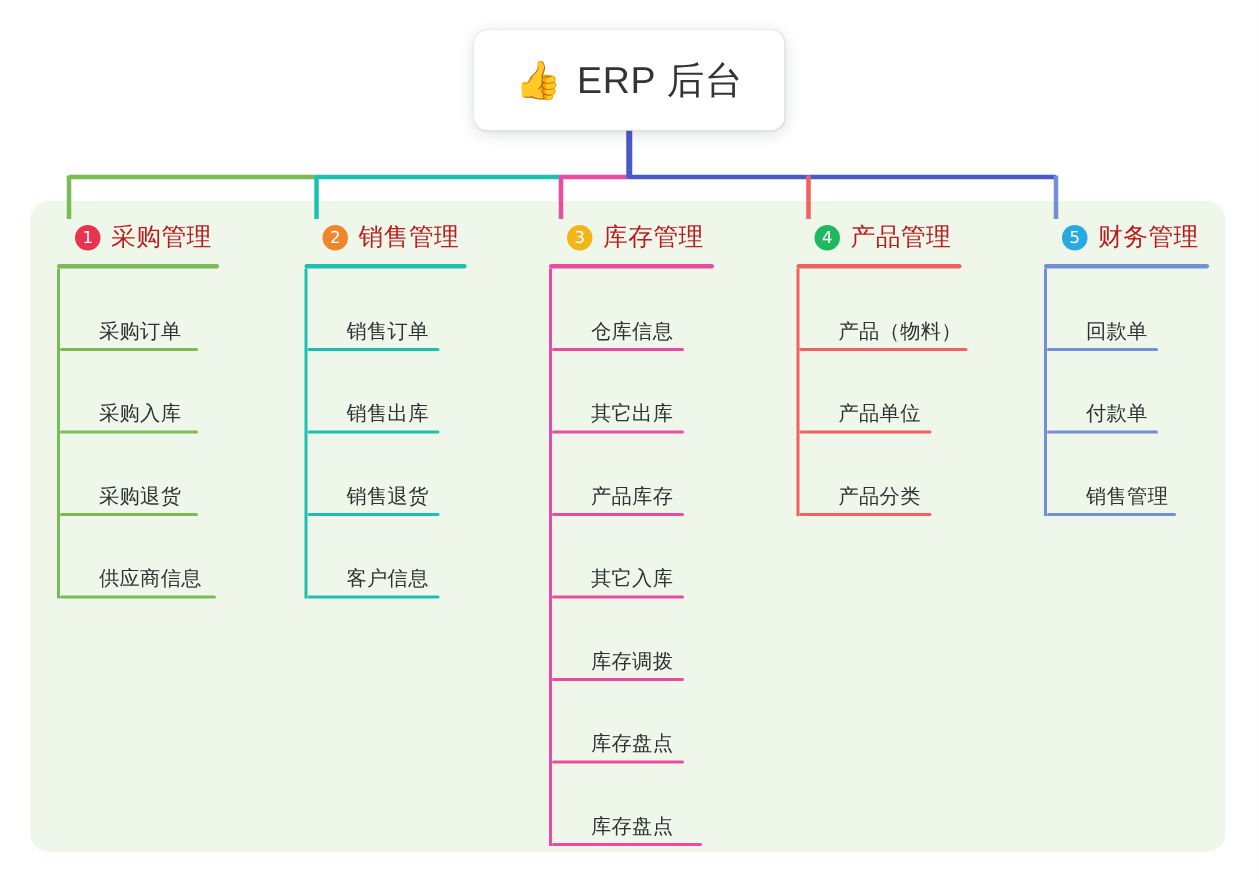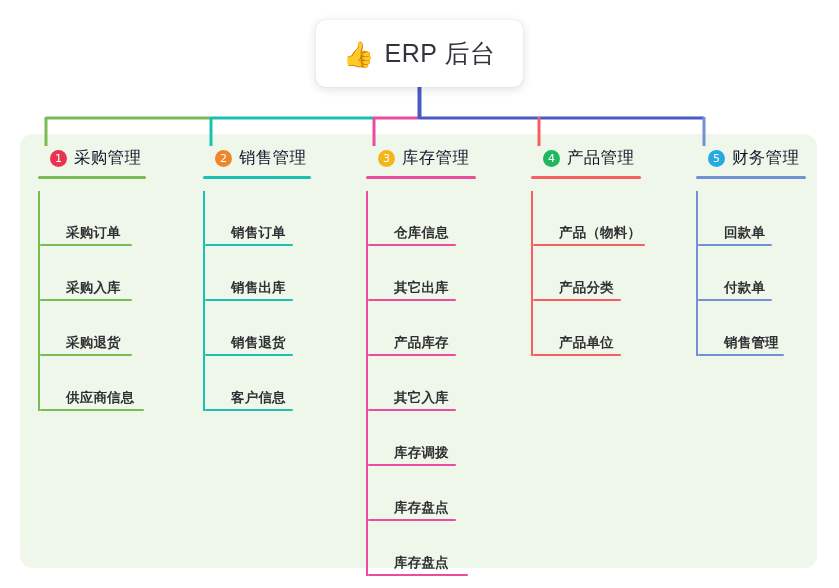--- a/index.html
+++ b/index.html
@@ -85,33 +85,32 @@
     border-radius: 50%;
     color: #ffffff;
     font-size: 11px;
     line-height: 17px;
     text-align: center;
     font-family: "DejaVu Sans", sans-serif;
     flex: none;
   }
   .branch-label {
     font-size: 16.5px;
-    color: #0f172a;
+    color: #b91c1c;
     letter-spacing: .3px;
   }
   .head-rule {
     height: 3px;
     border-radius: 2px;
     margin-top: 6px;
   }
 
   .items {
     position: relative;
-    margin-top: 12px;
-    font-weight: bold;
+    margin-top: 0;
   }
   .spine {
     position: absolute;
     left: 0;
     top: 0;
     width: 2px;
   }
   .leaf {
     position: relative;
     height: 55px;
@@ -258,27 +257,27 @@
         <span class="branch-label">产品管理</span>
       </div>
       <div class="head-rule" style="width: 110px; background: rgb(244, 96, 95);"></div>
       <div class="items">
         <div class="spine" style="background: rgb(244, 96, 95); height: 165px;"></div>
         <div class="leaf">
           <span class="leaf-label">产品（物料）</span>
           <div class="leaf-rule" style="width: 112px; background: rgb(244, 96, 95);"></div>
         </div>
         <div class="leaf">
+          <span class="leaf-label">产品单位</span>
+          <div class="leaf-rule" style="width: 88px; background: rgb(244, 96, 95);"></div>
+        </div>
+        <div class="leaf">
           <span class="leaf-label">产品分类</span>
           <div class="leaf-rule" style="width: 88px; background: rgb(244, 96, 95);"></div>
         </div>
-        <div class="leaf">
-          <span class="leaf-label">产品单位</span>
-          <div class="leaf-rule" style="width: 88px; background: rgb(244, 96, 95);"></div>
-        </div>
       </div>
     </div>
     <div class="branch" style="left: 696px;">
       <div class="branch-head">
         <span class="badge" style="background: rgb(39, 169, 225);">5</span>
         <span class="branch-label">财务管理</span>
       </div>
       <div class="head-rule" style="width: 110px; background: rgb(114, 144, 214);"></div>
       <div class="items">
         <div class="spine" style="background: rgb(114, 144, 214); height: 165px;"></div>

